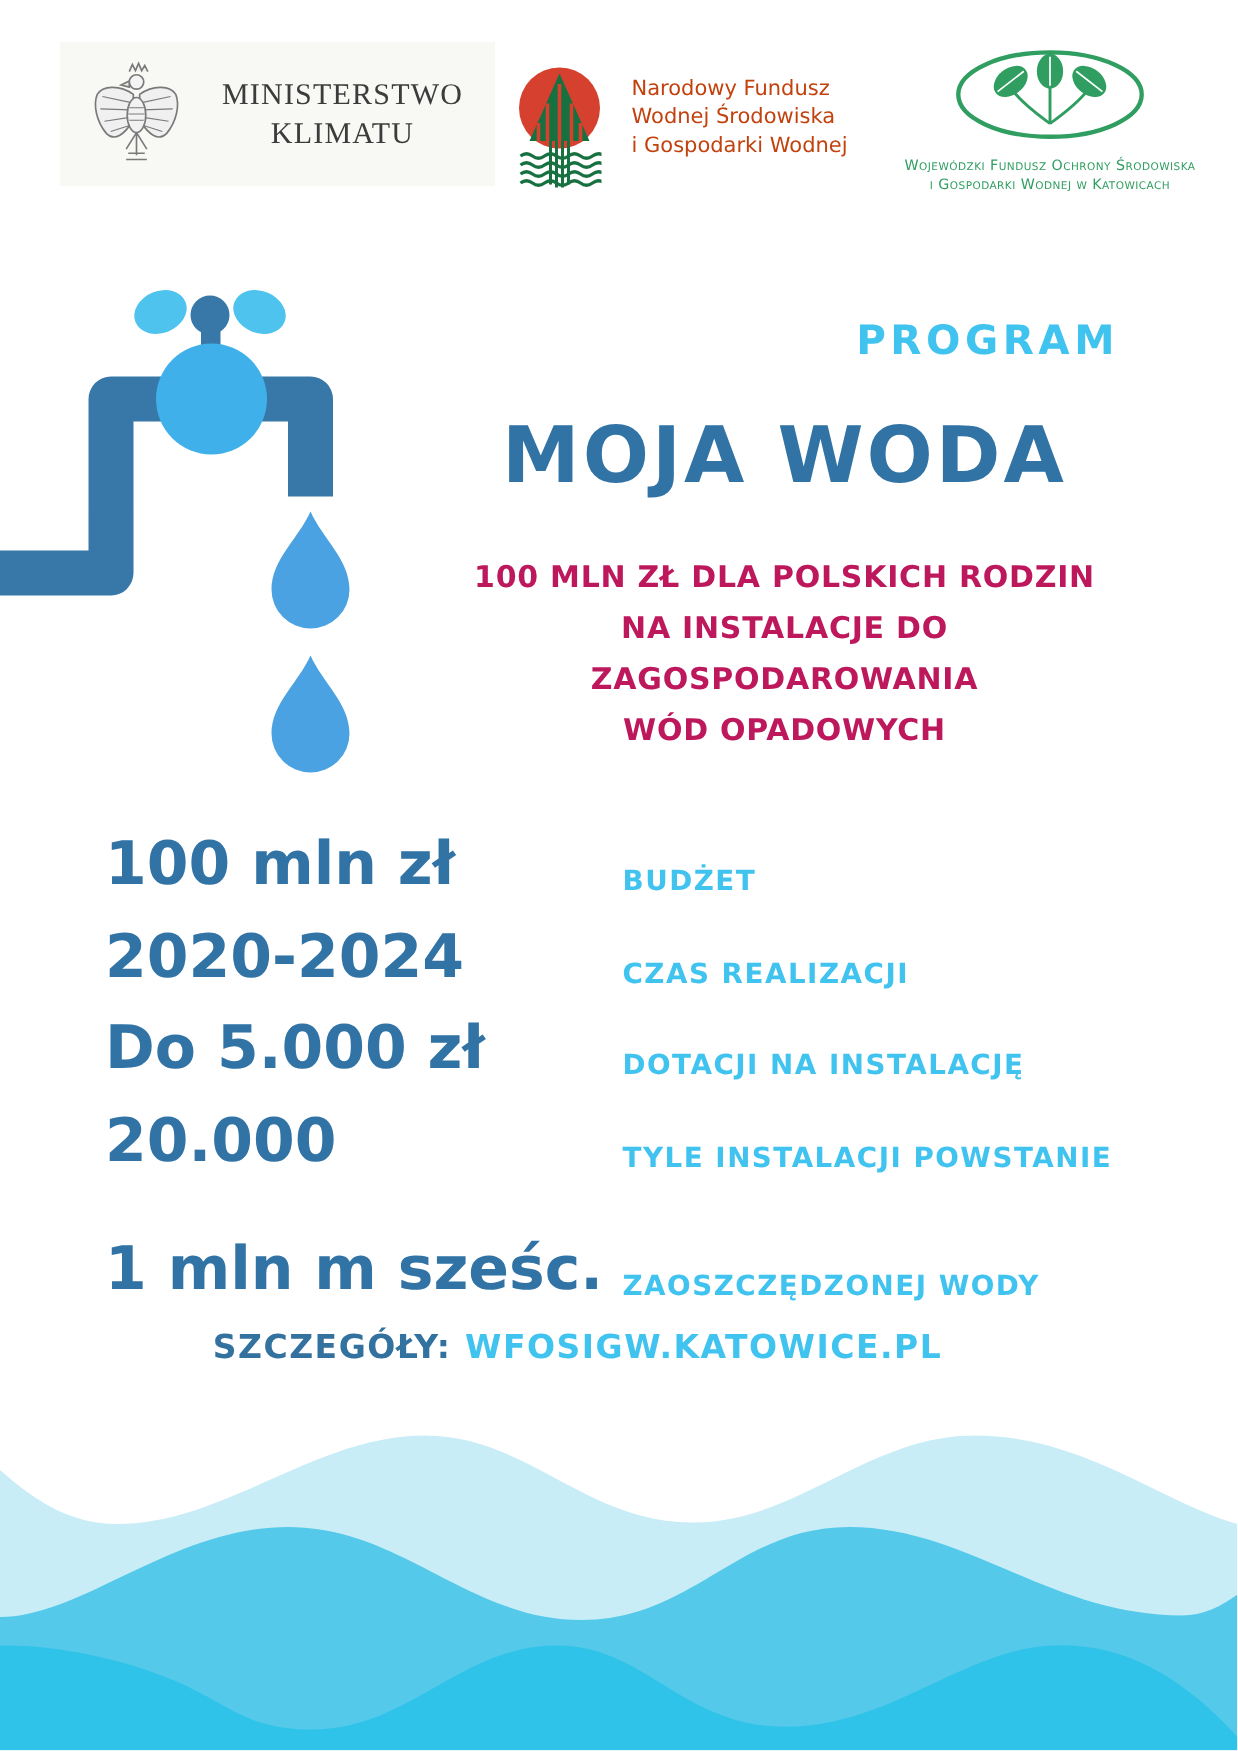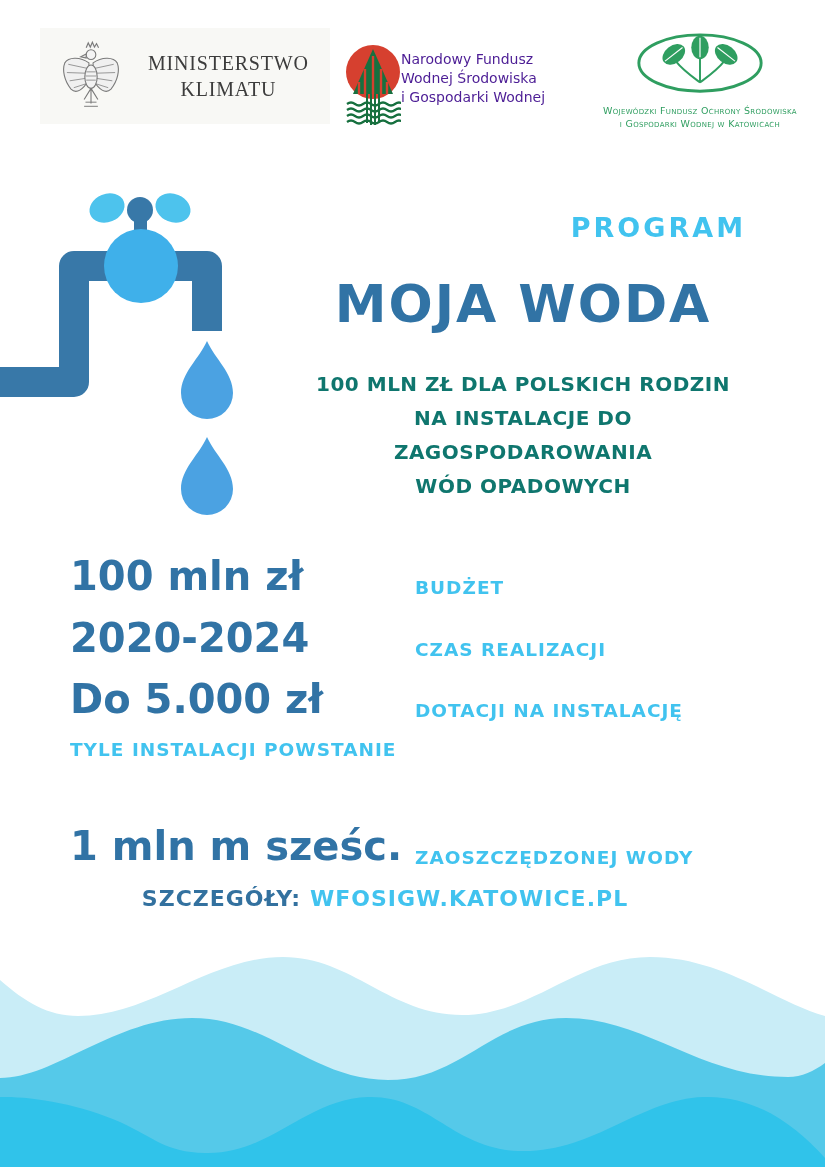--- a/index.html
+++ b/index.html
@@ -4,31 +4,31 @@
 <style>
   html,body{margin:0;padding:0;background:#fff;}
   .poster{position:relative;width:825px;height:1167px;background:#ffffff;overflow:hidden;
           font-family:"DejaVu Sans",sans-serif;}
   
   .ministry{position:absolute;left:40px;top:28px;width:290px;height:96px;background:#f8f8f5;
             display:flex;align-items:center;padding-left:20px;box-sizing:border-box;text-align:center;}
   .ministry-text{margin-left:26px;font-family:"Liberation Serif","DejaVu Serif",serif;
                  font-size:20px;line-height:26px;letter-spacing:0.8px;color:#3c3c3c;}
   .nfos{position:absolute;left:345px;top:44px;display:flex;}
-  .nfos-text{margin-left:0;margin-top:6px;font-size:14px;line-height:19px;color:#4c1d95;}
+  .nfos-text{margin-left:20px;margin-top:6px;font-size:14px;line-height:19px;color:#c2410c;}
   .wfos{position:absolute;left:583px;top:31px;width:234px;text-align:center;}
   .wfos-text{margin-top:3px;font-size:9.5px;line-height:13px;color:#2f9e60;
              font-variant:small-caps;letter-spacing:0.3px;}
   
   .kicker{position:absolute;left:300px;top:212px;width:446px;text-align:right;
           font-size:27px;font-weight:bold;letter-spacing:3px;color:#41c3ef;}
   .title{position:absolute;left:290px;top:274px;width:466px;text-align:center;
          font-size:52px;font-weight:bold;letter-spacing:2px;color:#3173a5;}
   .subtitle{position:absolute;left:285px;top:367px;width:476px;text-align:center;
-            font-size:20px;line-height:34px;font-weight:bold;letter-spacing:0.5px;color:#0f766e;}
+            font-size:20px;line-height:34px;font-weight:bold;letter-spacing:0.5px;color:#be185d;}
   
   .stat-row{position:absolute;left:70px;width:710px;display:flex;align-items:flex-end;}
   .stat-value{width:345px;font-size:40px;font-weight:bold;color:#3173a5;line-height:44px;}
   .stat-label{font-size:18.5px;font-weight:bold;letter-spacing:1px;color:#41c3ef;}
   .r0{top:554px}.r1{top:616px}.r2{top:677px}.r3{top:739px}.r4{top:824px}
   
   .details{position:absolute;left:0;top:886px;width:770px;text-align:center;
            font-size:22px;font-weight:bold;letter-spacing:1px;}
   .details .lbl{color:#33719f;}
   .details .val{color:#41c3ef;margin-left:9px;}
@@ -146,20 +146,21 @@
   </div>
   <div class="stat-row r1">
     <div class="stat-value">2020-2024</div>
     <div class="stat-label">CZAS REALIZACJI</div>
   </div>
   <div class="stat-row r2">
     <div class="stat-value">Do 5.000 zł</div>
     <div class="stat-label">DOTACJI NA INSTALACJĘ</div>
   </div>
   <div class="stat-row r3">
+    <div class="stat-value">20.000</div>
     <div class="stat-label">TYLE INSTALACJI POWSTANIE</div>
   </div>
   <div class="stat-row r4">
     <div class="stat-value">1 mln m sześc.</div>
     <div class="stat-label">ZAOSZCZĘDZONEJ WODY</div>
   </div>
 
   <div class="details">
     <span class="lbl">SZCZEGÓŁY:</span><span class="val">WFOSIGW.KATOWICE.PL</span>
   </div>

